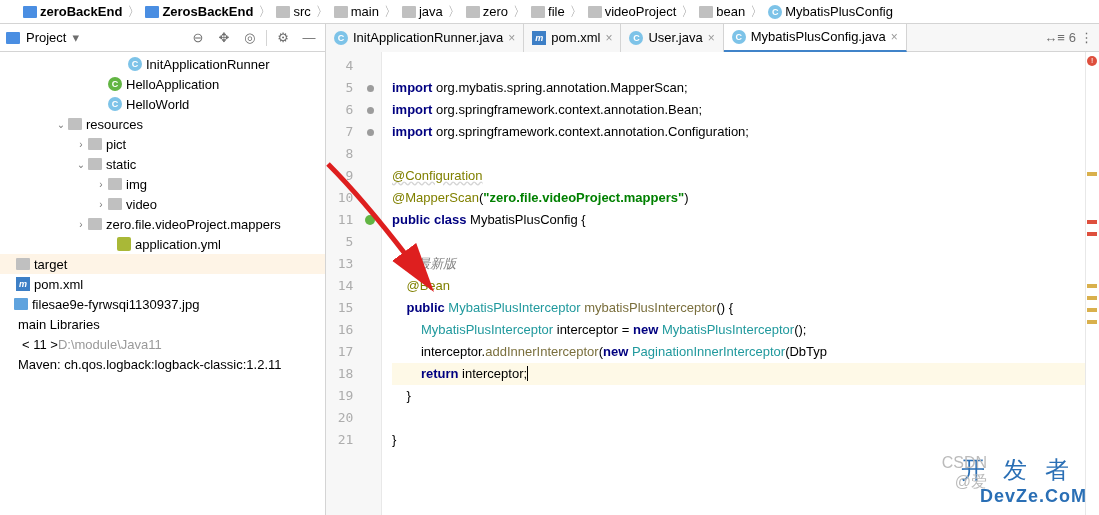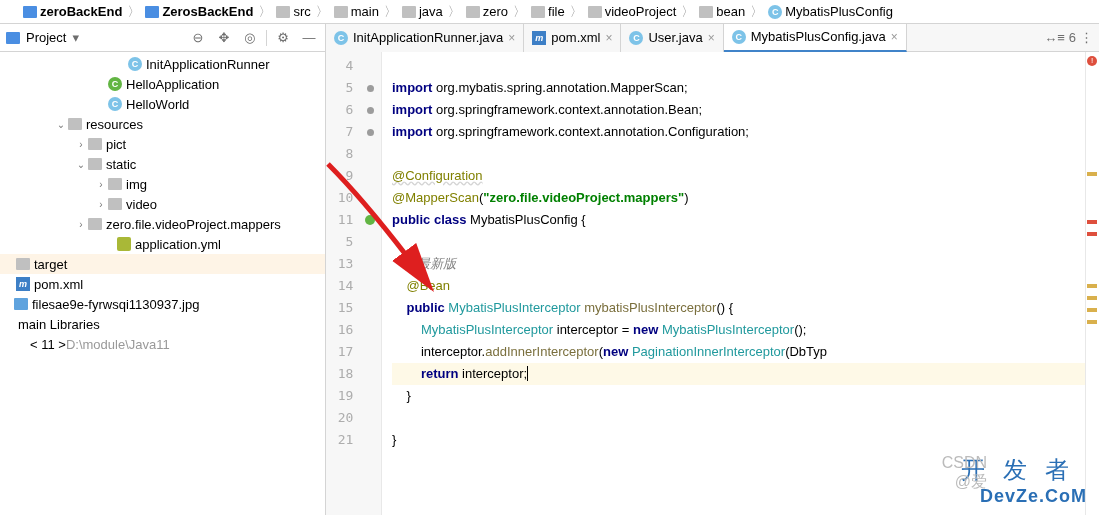--- a/index.html
+++ b/index.html
@@ -197,24 +197,28 @@
         </div>
         <div class="tree-item" style="padding-left: 0px;">
           <span class="arrow"></span>
           <span class="icon-img"></span>
           <span class="tree-label">filesae9e-fyrwsqi1130937.jpg</span>
         </div>
         <div class="tree-item" style="padding-left: 0px;">
           <span class="arrow"></span>
           <span class="tree-label">main Libraries</span>
         </div>
-        <div class="tree-item" style="padding-left: 12px;">
+        <div class="tree-item" style="padding-left: 4px;">
           <span class="arrow"></span>
           <span class="tree-label">&lt; 11 &gt; </span>
           <span class="greyed">D:\module\Java11</span>
+        </div>
+        <div class="tree-item" style="padding-left: 0px;">
+          <span class="arrow"></span>
+          <span class="tree-label">Maven: ch.qos.logback:logback-classic:1.2.11</span>
         </div>
       </div>
   </div>
 
   <div class="editor-zone">
     <div class="tabs" id="tabs">
       <div class="tab">
           <span class="icon-c">C</span>
           <span>InitApplicationRunner.java</span>
           <span class="tab-close">×</span>

